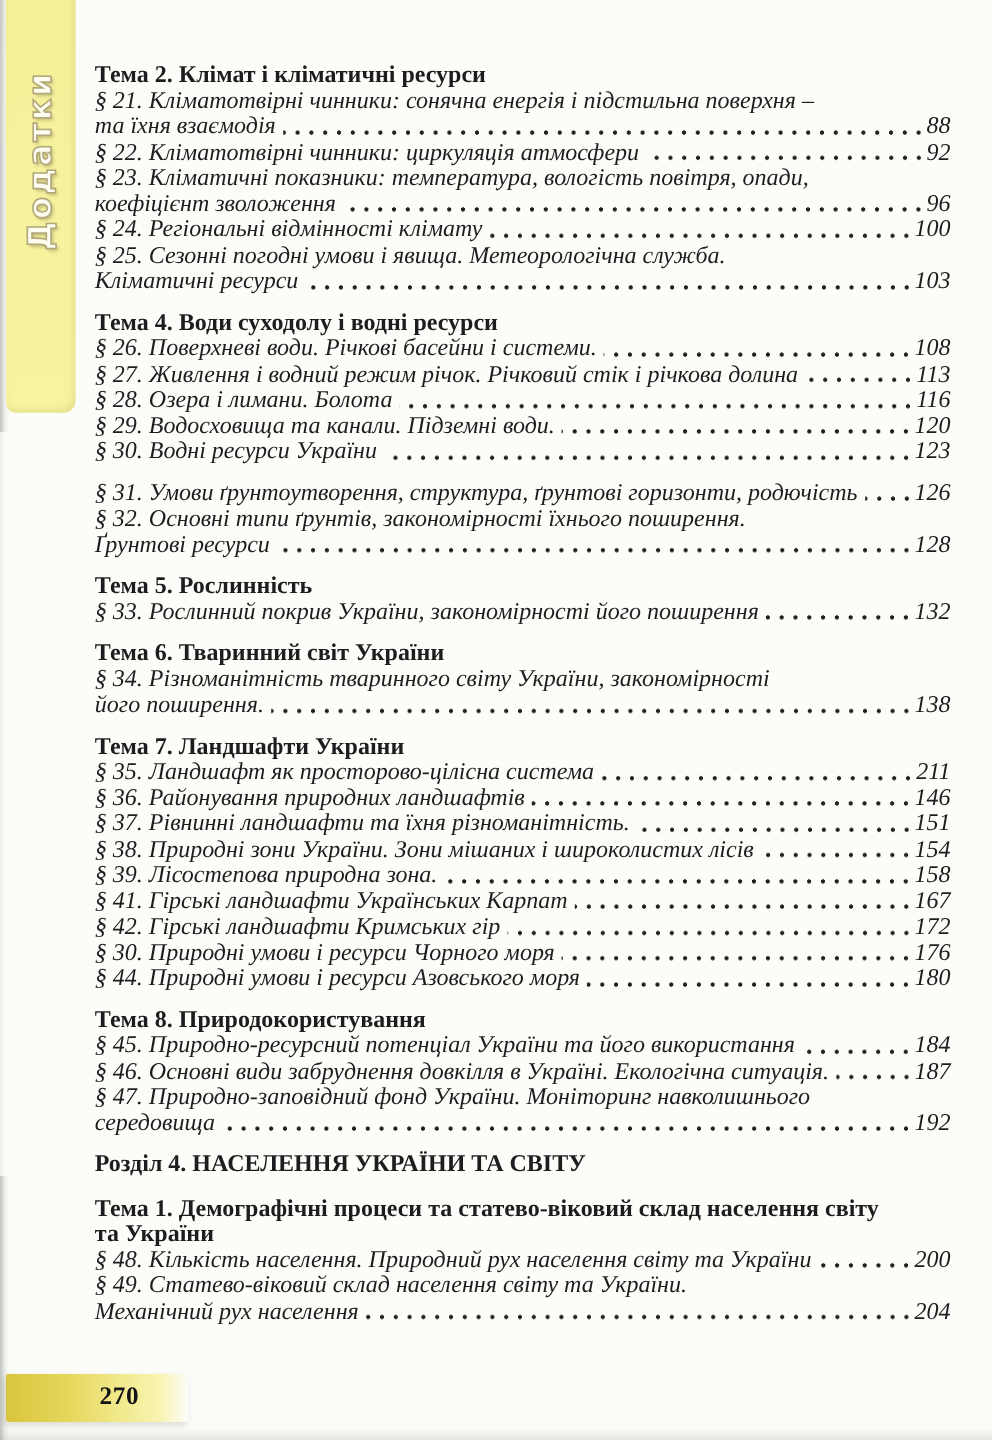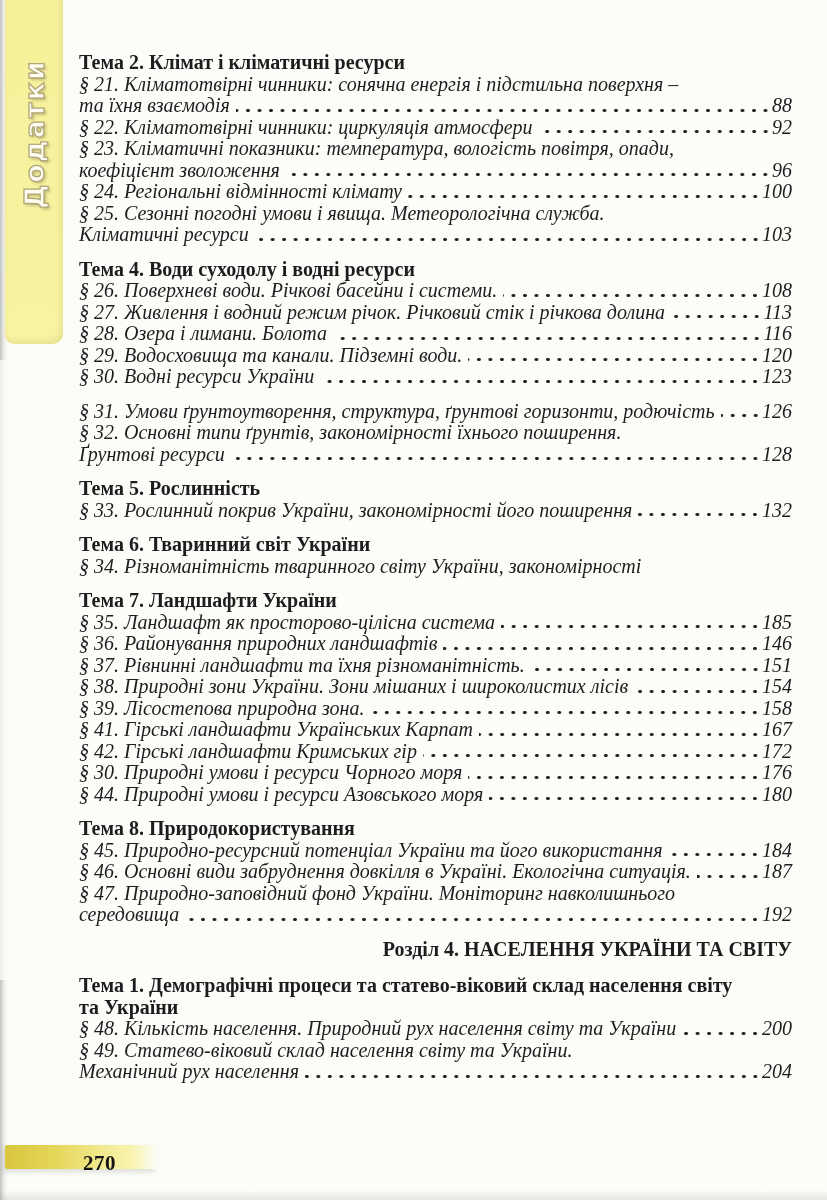--- a/index.html
+++ b/index.html
@@ -41,35 +41,35 @@
     -webkit-text-stroke:1.3px #b2a87a;
     text-shadow:0 0 1px #b2a87a,-2px 2px 3px rgba(130,120,70,.45);
   }
   
   .toc{
     position:absolute;left:79px;top:52px;width:713px;
     font-size:20px;line-height:21.5px;
   }
   .toc-block{margin-bottom:13px;}
   .toc-heading{font-weight:bold;}
-  .toc-chapter-heading{font-weight:bold;text-align:right;margin:9px 0 15px;}
+  .toc-chapter-heading{font-weight:bold;text-align:left;margin:9px 0 15px;}
   .toc-line{display:flex;align-items:flex-start;font-style:italic;}
   .toc-text{white-space:pre-wrap;}
   .dots{
     flex:1 1 auto;min-width:14px;align-self:flex-end;
     height:7px;margin:0 1px 3px 6px;
     background-image:radial-gradient(circle,#202022 1.5px,rgba(0,0,0,0) 2px);
     background-size:11.5px 7px;
     background-repeat:repeat-x;
     background-position:right center;
   }
   .toc-page{font-variant-numeric:tabular-nums;}
   
   .footer-band{
-    position:absolute;left:5px;top:1145px;width:152px;height:24px;
+    position:absolute;left:5px;top:1145px;width:152px;height:40px;
     background:linear-gradient(to right,var(--band-dark,#d9c53d) 0%,#e6d75c 35%,#f1e98c 62%,var(--band-light,#f8f4b0) 84%,rgba(250,247,185,0) 100%);
     border-radius:2px;
     box-shadow:-2px 3px 5px rgba(140,140,120,.25);
   }
   .footer-page-number{
     position:absolute;left:78px;top:6px;
     font-weight:bold;font-size:21px;letter-spacing:.5px;color:#141414;
   }
 </style>
 </head>
@@ -170,27 +170,32 @@
         <span class="toc-text">§ 33. Рослинний покрив України, закономірності його поширення</span>
         <span class="dots"></span>
         <span class="toc-page">132</span>
       </div>
     </section>
     <section class="toc-block">
       <div class="toc-heading">Тема 6. Тваринний світ України</div>
       <div class="toc-line">
         <span class="toc-text">§ 34. Різноманітність тваринного світу України, закономірності</span>
       </div>
+      <div class="toc-line">
+        <span class="toc-text">його поширення.</span>
+        <span class="dots"></span>
+        <span class="toc-page">138</span>
+      </div>
     </section>
     <section class="toc-block">
       <div class="toc-heading">Тема 7. Ландшафти України</div>
       <div class="toc-line">
         <span class="toc-text">§ 35. Ландшафт як просторово-цілісна система</span>
         <span class="dots"></span>
-        <span class="toc-page">185</span>
+        <span class="toc-page">211</span>
       </div>
       <div class="toc-line">
         <span class="toc-text">§ 36. Районування природних ландшафтів</span>
         <span class="dots"></span>
         <span class="toc-page">146</span>
       </div>
       <div class="toc-line">
         <span class="toc-text">§ 37. Рівнинні ландшафти та їхня різноманітність.</span>
         <span class="dots"></span>
         <span class="toc-page">151</span>

